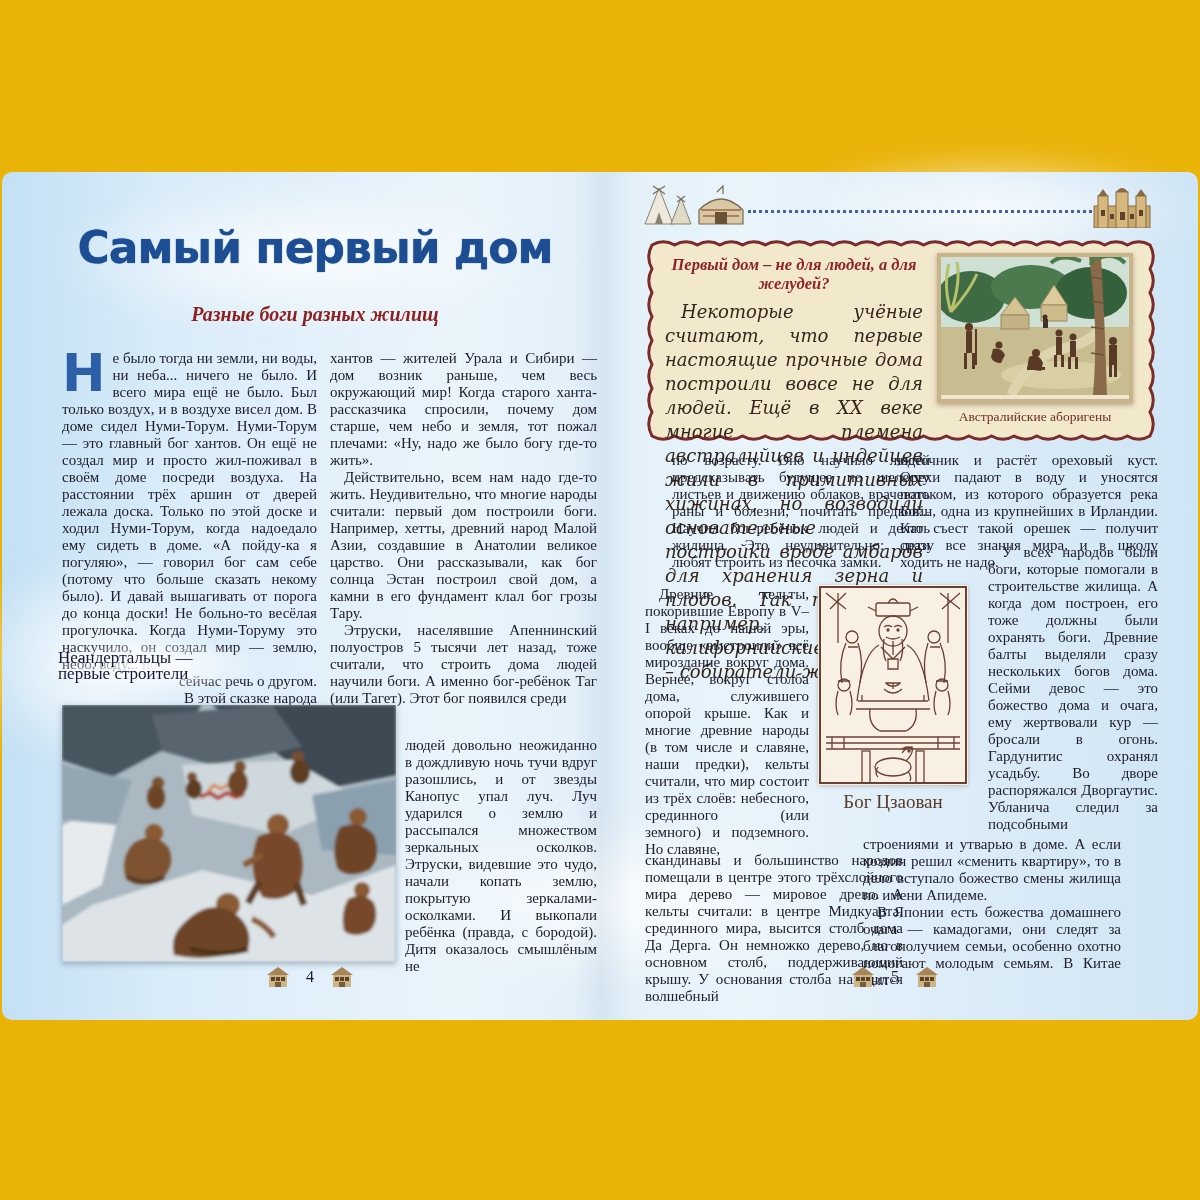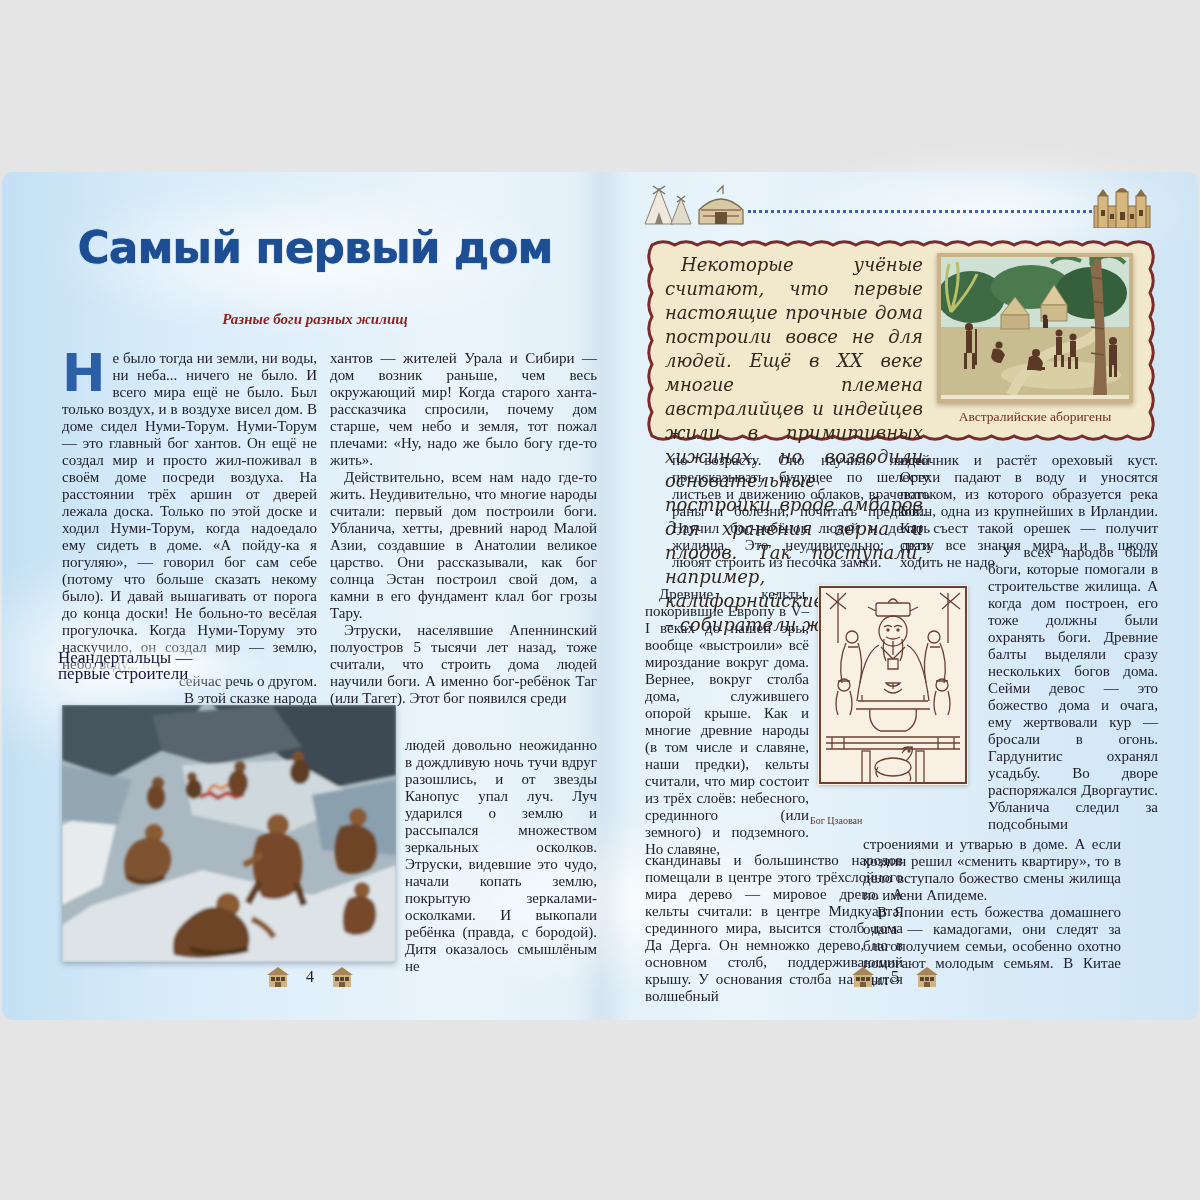--- a/index.html
+++ b/index.html
@@ -1,45 +1,45 @@
 <!DOCTYPE html>
 <html><head>
 <meta charset="utf-8">
 <style>
   html,body{margin:0;padding:0;background:#ffffff;}
-  .canvas{position:relative;width:1200px;height:1200px;background:#e5e5e5;overflow:hidden;
+  .canvas{position:relative;width:1200px;height:1200px;background:#eab308;overflow:hidden;
           font-family:"Liberation Serif",serif;}
   .spread{position:absolute;left:2px;top:172px;width:1196px;height:848px;border-radius:10px;
           background:linear-gradient(90deg,#c3e0f4 0%,#d9ecf9 14%,#eaf4fb 38%,#e2f0f9 50%,#e9f4fb 62%,#d8eaf7 86%,#cfe5f5 100%);}
   .cloud{position:absolute;background:radial-gradient(closest-side,rgba(255,255,255,.85),rgba(255,255,255,0));filter:blur(14px);border-radius:50%;}
   .seam{position:absolute;left:570px;top:0;width:60px;height:100%;
         background:linear-gradient(90deg,rgba(130,160,190,0) 0%,rgba(130,160,190,.14) 50%,rgba(130,160,190,0) 100%);}
   .abs{position:absolute;}
   .body-text{font-size:15px;line-height:17px;color:#20202c;text-align:justify;}
   .body-text p{margin:0;}
   .indent{text-indent:14px;}
   .page-title{font-family:"DejaVu Sans",sans-serif;font-weight:bold;font-size:44px;letter-spacing:-1px;
               color:#1d4e94;text-align:center;text-shadow:0 0 1px #1d4e94;}
-  .subtitle{font-size:15px;font-weight:bold;font-style:italic;color:#8e1f1f;text-align:center;margin-top:8px;}
+  .subtitle{font-size:20px;font-weight:bold;font-style:italic;color:#8e1f1f;text-align:center;}
   .align-right{text-align:right;}
   .caption-ital{font-size:17px;line-height:16px;color:#16163a;white-space:pre-line;}
   .glow{background:radial-gradient(closest-side,rgba(255,255,255,.95),rgba(255,255,255,0));
         padding:12px 18px;border-radius:50%;}
   .dropcap{float:left;font-family:"DejaVu Sans",sans-serif;font-weight:bold;font-size:52px;line-height:42px;
            color:#2b5fa8;margin:2px 7px 0 0;}
   .photo{box-shadow:0 2px 6px rgba(40,60,90,.35);}
   .sidebar-box{position:absolute;left:645px;top:238px;width:512px;height:205px;}
   .sidebar-inner{position:absolute;left:10px;top:9px;width:492px;height:187px;display:flex;gap:10px;padding:6px 10px;box-sizing:border-box;}
   .sidebar-textcol{flex:1;min-width:0;}
   .sidebar-title{font-size:16.5px;line-height:19px;font-weight:bold;font-style:italic;color:#8e2424;text-align:center;margin:2px 4px 7px 4px;}
   .sidebar-body{font-family:"DejaVu Serif",serif;font-style:italic;font-size:18px;line-height:24px;color:#34261c;text-align:justify;text-indent:16px;}
   .sidebar-fig{width:204px;display:flex;flex-direction:column;align-items:center;}
   .fig-frame{border:4px solid #c9b48a;background:#efe6cf;box-shadow:0 2px 5px rgba(90,60,30,.4);}
   .sidebar-figcap{font-size:13.5px;color:#6e2f20;margin-top:6px;text-align:center;}
-  .zaowang-cap{font-size:10px;color:#5a3a2a;margin-top:24px;}
+  .zaowang-cap{font-size:19px;color:#5a3a2a;text-align:center;}
   .footer{display:flex;align-items:center;justify-content:center;gap:16px;}
   .pagenum{font-size:16px;color:#1d1d28;font-family:"Liberation Serif",serif;}
   .dotline{border-top:3px dotted #3f62a8;height:0;}
 </style>
 </head>
 <body>
 <div class="canvas">
 
 <div class="spread">
   <div class="cloud" style="left:40px;top:10px;width:520px;height:150px;"></div>
@@ -107,21 +107,21 @@
       <circle cx="166" cy="200" r="12" fill="#8a5a33"></circle>
       <path d="M120,220 q26,-28 52,-12 q20,14 14,36 q-40,14 -74,6 q-4,-18 8,-30" fill="#6d4428"></path>
       <path d="M128,244 q30,8 58,0" stroke="#4e3018" stroke-width="5" fill="none"></path>
       <path d="M190,214 q14,6 22,18" stroke="#8a5a33" stroke-width="6" fill="none"></path>
     </g>
   </svg>
 </div>
 
 <div class="abs body-text" style="left:330px;top:350px;width:267px;">
   <p>хантов — жителей Урала и Сибири — дом возник раньше, чем весь окружающий мир! Когда старого ханта-рассказчика спросили, почему дом старше, чем небо и земля, тот пожал плечами: «Ну, надо же было богу где-то жить».</p>
-  <p class="indent">Действительно, всем нам надо где-то жить. Неудивительно, что многие народы считали: первый дом построили боги. Убланича, хетты, древний народ Малой Азии, создавшие в Анатолии великое царство. Они рассказывали, как бог солнца Эстан построил свой дом, а камни в его фундамент клал бог грозы Тару.</p>
+  <p class="indent">Действительно, всем нам надо где-то жить. Неудивительно, что многие народы считали: первый дом построили боги. Например, хетты, древний народ Малой Азии, создавшие в Анатолии великое царство. Они рассказывали, как бог солнца Эстан построил свой дом, а камни в его фундамент клал бог грозы Тару.</p>
   <p class="indent">Этруски, населявшие Апеннинский полуостров 5 тысячи лет назад, тоже считали, что строить дома людей научили боги. А именно бог-ребёнок Таг (или Тагет). Этот бог появился среди</p>
 </div>
 
 <div class="abs body-text" style="left:405px;top:689px;width:192px;margin-top:48px;">людей довольно неожиданно в дождливую ночь тучи вдруг разошлись, и от звезды Канопус упал луч. Луч ударился о землю и рассыпался множеством зеркальных осколков. Этруски, видевшие это чудо, начали копать землю, покрытую зеркалами-осколками. И выкопали ребёнка (правда, с бородой). Дитя оказалось смышлёным не</div>
 
 <div class="abs footer" style="left:220px;top:966px;width:180px;">
   <svg width="24" height="22" viewBox="0 0 24 22">
         <polygon points="12,1 23,9 1,9" fill="#a88557"></polygon>
         <rect x="3" y="9" width="18" height="12" fill="#cdb484"></rect>
         <rect x="5" y="11" width="4" height="4" fill="#5a4328"></rect>
@@ -170,20 +170,21 @@
     <rect x="40" y="28" width="4" height="5" fill="#5a4328"></rect>
   </svg>
 </div>
 
 <div class="sidebar-box">
   <svg width="512" height="205" viewBox="0 0 512 205" style="position:absolute;left:0;top:0;">
     <path id="wavy-path" d="M 7 7 q 11.318181818181818 -6.5 22.636363636363637 0 q 11.318181818181818 -6.5 22.636363636363637 0 q 11.318181818181818 -6.5 22.636363636363637 0 q 11.318181818181818 -6.5 22.636363636363637 0 q 11.318181818181818 -6.5 22.636363636363637 0 q 11.318181818181818 -6.5 22.636363636363637 0 q 11.318181818181818 -6.5 22.636363636363637 0 q 11.318181818181818 -6.5 22.636363636363637 0 q 11.318181818181818 -6.5 22.636363636363637 0 q 11.318181818181818 -6.5 22.636363636363637 0 q 11.318181818181818 -6.5 22.636363636363637 0 q 11.318181818181818 -6.5 22.636363636363637 0 q 11.318181818181818 -6.5 22.636363636363637 0 q 11.318181818181818 -6.5 22.636363636363637 0 q 11.318181818181818 -6.5 22.636363636363637 0 q 11.318181818181818 -6.5 22.636363636363637 0 q 11.318181818181818 -6.5 22.636363636363637 0 q 11.318181818181818 -6.5 22.636363636363637 0 q 11.318181818181818 -6.5 22.636363636363637 0 q 11.318181818181818 -6.5 22.636363636363637 0 q 11.318181818181818 -6.5 22.636363636363637 0 q 11.318181818181818 -6.5 22.636363636363637 0 q 6.5 11.9375 0 23.875 q 6.5 11.9375 0 23.875 q 6.5 11.9375 0 23.875 q 6.5 11.9375 0 23.875 q 6.5 11.9375 0 23.875 q 6.5 11.9375 0 23.875 q 6.5 11.9375 0 23.875 q 6.5 11.9375 0 23.875 q -11.318181818181818 6.5 -22.636363636363637 0 q -11.318181818181818 6.5 -22.636363636363637 0 q -11.318181818181818 6.5 -22.636363636363637 0 q -11.318181818181818 6.5 -22.636363636363637 0 q -11.318181818181818 6.5 -22.636363636363637 0 q -11.318181818181818 6.5 -22.636363636363637 0 q -11.318181818181818 6.5 -22.636363636363637 0 q -11.318181818181818 6.5 -22.636363636363637 0 q -11.318181818181818 6.5 -22.636363636363637 0 q -11.318181818181818 6.5 -22.636363636363637 0 q -11.318181818181818 6.5 -22.636363636363637 0 q -11.318181818181818 6.5 -22.636363636363637 0 q -11.318181818181818 6.5 -22.636363636363637 0 q -11.318181818181818 6.5 -22.636363636363637 0 q -11.318181818181818 6.5 -22.636363636363637 0 q -11.318181818181818 6.5 -22.636363636363637 0 q -11.318181818181818 6.5 -22.636363636363637 0 q -11.318181818181818 6.5 -22.636363636363637 0 q -11.318181818181818 6.5 -22.636363636363637 0 q -11.318181818181818 6.5 -22.636363636363637 0 q -11.318181818181818 6.5 -22.636363636363637 0 q -11.318181818181818 6.5 -22.636363636363637 0 q -6.5 -11.9375 0 -23.875 q -6.5 -11.9375 0 -23.875 q -6.5 -11.9375 0 -23.875 q -6.5 -11.9375 0 -23.875 q -6.5 -11.9375 0 -23.875 q -6.5 -11.9375 0 -23.875 q -6.5 -11.9375 0 -23.875 q -6.5 -11.9375 0 -23.875 Z" fill="#f2e8cc" stroke="#7c2b2b" stroke-width="3"></path>
   </svg>
   <div class="sidebar-inner">
     <div class="sidebar-textcol">
+      <div class="sidebar-title">Первый дом – не для людей, а для желудей?</div>
       <div class="sidebar-body">Некоторые учёные считают, что первые настоящие прочные дома построили вовсе не для людей. Ещё в XX веке многие племена австралийцев и индейцев жили в примитивных хижинах, но возводили основательные постройки вроде амбаров для хранения зерна и плодов. Так поступали, например, калифорнийские индейцы – собиратели желудей.</div>
     </div>
     <div class="sidebar-fig">
       <div class="fig-frame">
         <svg width="188" height="138" viewBox="0 0 188 138">
           <rect width="188" height="138" fill="#cfe0d4"></rect>
           <rect y="70" width="188" height="68" fill="#c8bd90"></rect>
           <ellipse cx="30" cy="40" rx="34" ry="26" fill="#3f6b44"></ellipse>
           <ellipse cx="90" cy="30" rx="40" ry="22" fill="#4a7a4e"></ellipse>
           <ellipse cx="150" cy="36" rx="36" ry="26" fill="#35603c"></ellipse>

